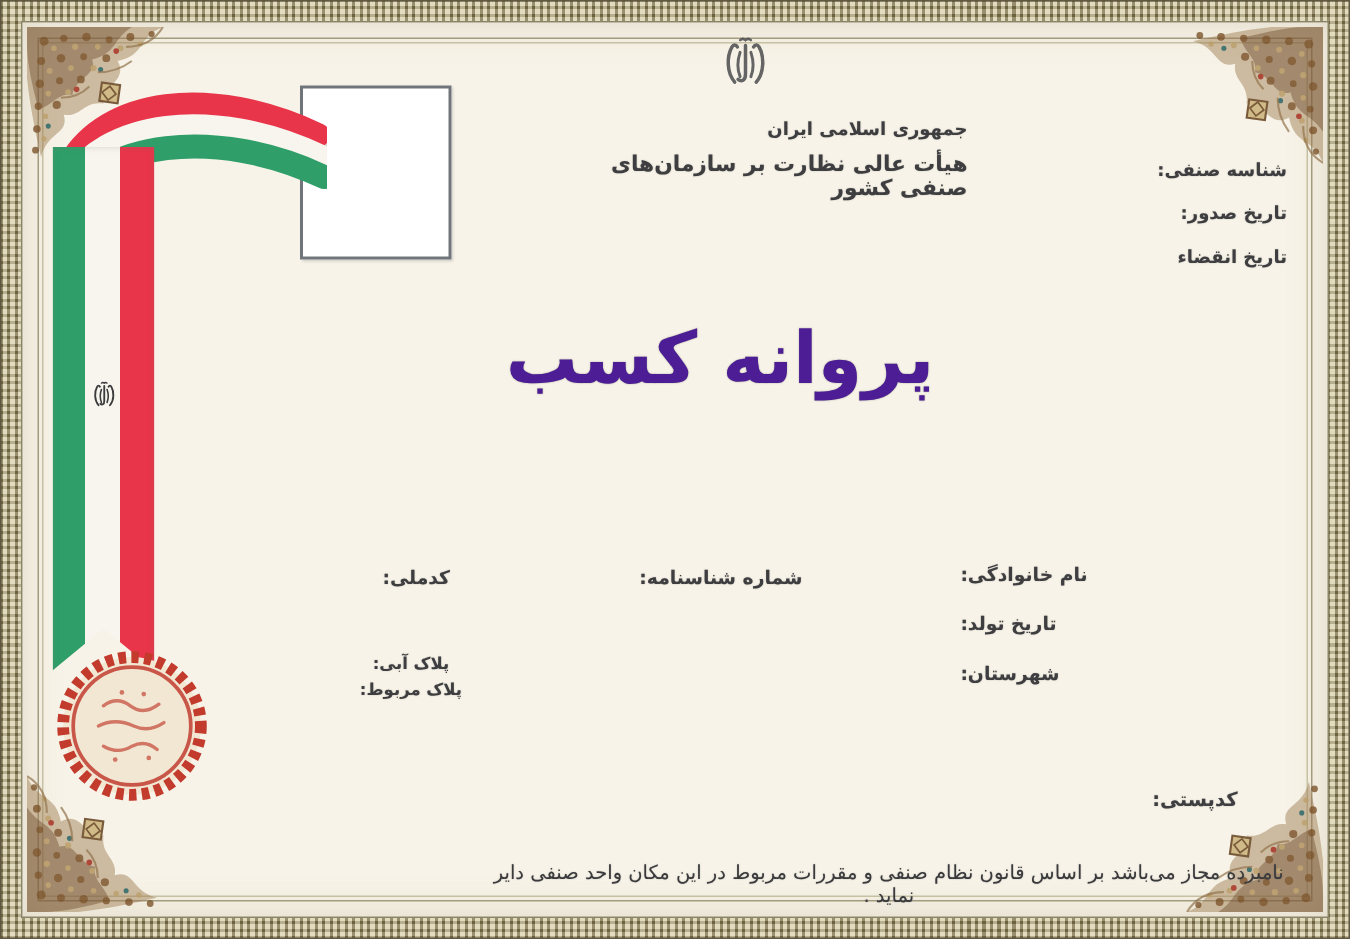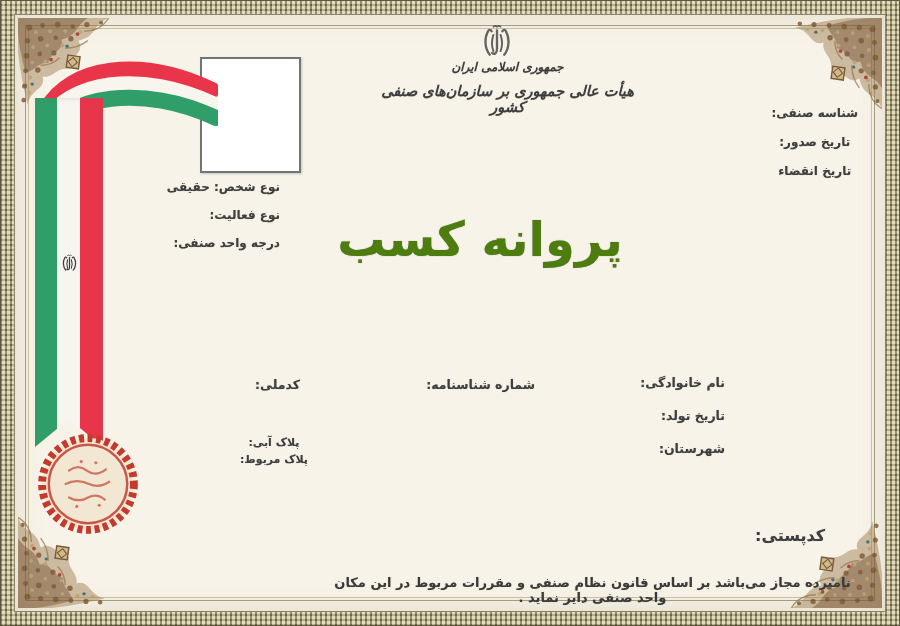--- a/index.html
+++ b/index.html
@@ -21,52 +21,52 @@
   .corner.tl{left:3px;top:3px;}
   .corner.tr{right:3px;top:3px;transform:rotate(90deg);}
   .corner.br{right:3px;bottom:3px;transform:rotate(180deg);}
   .corner.bl{left:3px;bottom:3px;transform:rotate(270deg);}
   .corner svg{width:100%;height:100%;display:block;}
 
   .txt{color:#3e3e40;text-shadow:0 0 1px rgba(70,70,70,.35);direction:rtl;}
 
   
   .emblem-main{position:absolute;left:464px;top:8px;width:36px;height:40px;}
-  .hdr{position:absolute;left:355px;top:45px;width:275px;text-align:center;font-style:italic;}
+  .hdr{position:absolute;left:355px;top:64px;width:275px;}
   .hdr .l1{display:block;font-size:12px;font-weight:bold;letter-spacing:1px;}
   .hdr .l2{display:block;margin-top:9px;font-size:14.5px;font-weight:bold;}
 
   
-  .issue{position:absolute;right:27px;top:91px;text-align:center;list-style:none;margin:0;padding:0;}
+  .issue{position:absolute;right:27px;top:91px;text-align:right;list-style:none;margin:0;padding:0;}
   .issue li{font-size:12px;font-weight:bold;margin-bottom:15px;}
 
   
   .photo{position:absolute;left:185px;top:42px;width:97px;height:112px;background:#fff;
     border:2px solid #70757a;box-shadow:1px 1px 2px rgba(90,90,90,.3);}
   .entity{position:absolute;right:605px;top:165px;text-align:right;list-style:none;margin:0;padding:0;}
   .entity li{font-size:12px;font-weight:bold;margin-bottom:14px;}
 
   
   .title{position:absolute;left:315px;top:196px;width:300px;text-align:center;
-    font-size:48px;font-weight:bold;color:#4d7c0f;text-shadow:0 0 1px rgba(50,50,50,.5);direction:rtl;}
-
-  
-  .col{position:absolute;text-align:right;list-style:none;margin:0;padding:0;}
+    font-size:48px;font-weight:bold;color:#4c1d95;text-shadow:0 0 1px rgba(50,50,50,.5);direction:rtl;}
+
+  
+  .col{position:absolute;text-align:left;list-style:none;margin:0;padding:0;}
   .col li{font-size:12.5px;line-height:13px;font-weight:bold;margin-bottom:20px;}
   .col1{right:19px;top:361px;}
   .col2{right:160px;top:361px;}
   .col3{right:350px;top:363px;}
   .col4{right:585px;top:363px;}
   .plates{position:absolute;right:577px;top:422px;text-align:center;list-style:none;margin:0;padding:0;}
   .plates li{font-size:11px;line-height:12px;font-weight:bold;margin-bottom:5px;}
-  .postal{position:absolute;right:60px;top:511px;font-size:16px;font-weight:bold;}
+  .postal{position:absolute;right:60px;top:511px;font-size:13px;font-weight:bold;}
 
   
   .footer{position:absolute;left:305px;width:545px;top:560px;text-align:center;
-    font-size:13px;font-weight:bold;color:#3a3a3c;}
+    font-size:13px;font-weight:normal;color:#3a3a3c;}
 
   
   .ribbon-v{position:absolute;left:20px;top:83px;width:68px;height:349px;
     background:linear-gradient(90deg,#2f9e68 0 32%,#f7f5ee 32% 66%,#e8354a 66% 100%);
     clip-path:polygon(0 0,100% 0,100% 100%,50% 92%,0 100%);
     box-shadow:inset 0 0 4px rgba(120,120,110,.25);}
   .ribbon-fold{position:absolute;left:25px;top:33px;width:178px;height:100px;}
   .ribbon-emblem{position:absolute;left:45px;top:237px;width:19px;height:24px;}
 
   
@@ -163,35 +163,30 @@
         </svg>
     </div>
 
     <svg class="emblem-main" viewBox="0 0 40 44">
       <g stroke="#4c4c4e" opacity="0.85">
           <use href="#allah"></use>
         </g>
     </svg>
     <div class="hdr">
       <span class="l1 txt">جمهوری اسلامی ایران</span>
-      <span class="l2 txt">هیأت عالی جمهوری بر سازمان‌های صنفی کشور</span>
+      <span class="l2 txt">هیأت عالی نظارت بر سازمان‌های صنفی کشور</span>
     </div>
 
     <ul class="issue">
       <li class="txt">شناسه صنفی:</li>
       <li class="txt">تاریخ صدور:</li>
       <li class="txt">تاریخ انقضاء</li>
     </ul>
 
     <div class="photo"></div>
-    <ul class="entity">
-      <li class="txt">نوع شخص: حقیقی</li>
-      <li class="txt">نوع فعالیت:</li>
-      <li class="txt">درجه واحد صنفی:</li>
-    </ul>
 
     <div class="title">پروانه کسب</div>
 
     <ul class="col col3">
       <li class="txt">شماره شناسنامه:</li>
     </ul>
     <ul class="col col2">
       <li class="txt">نام خانوادگی:</li>
       <li class="txt">تاریخ تولد:</li>
       <li class="txt">شهرستان:</li>

